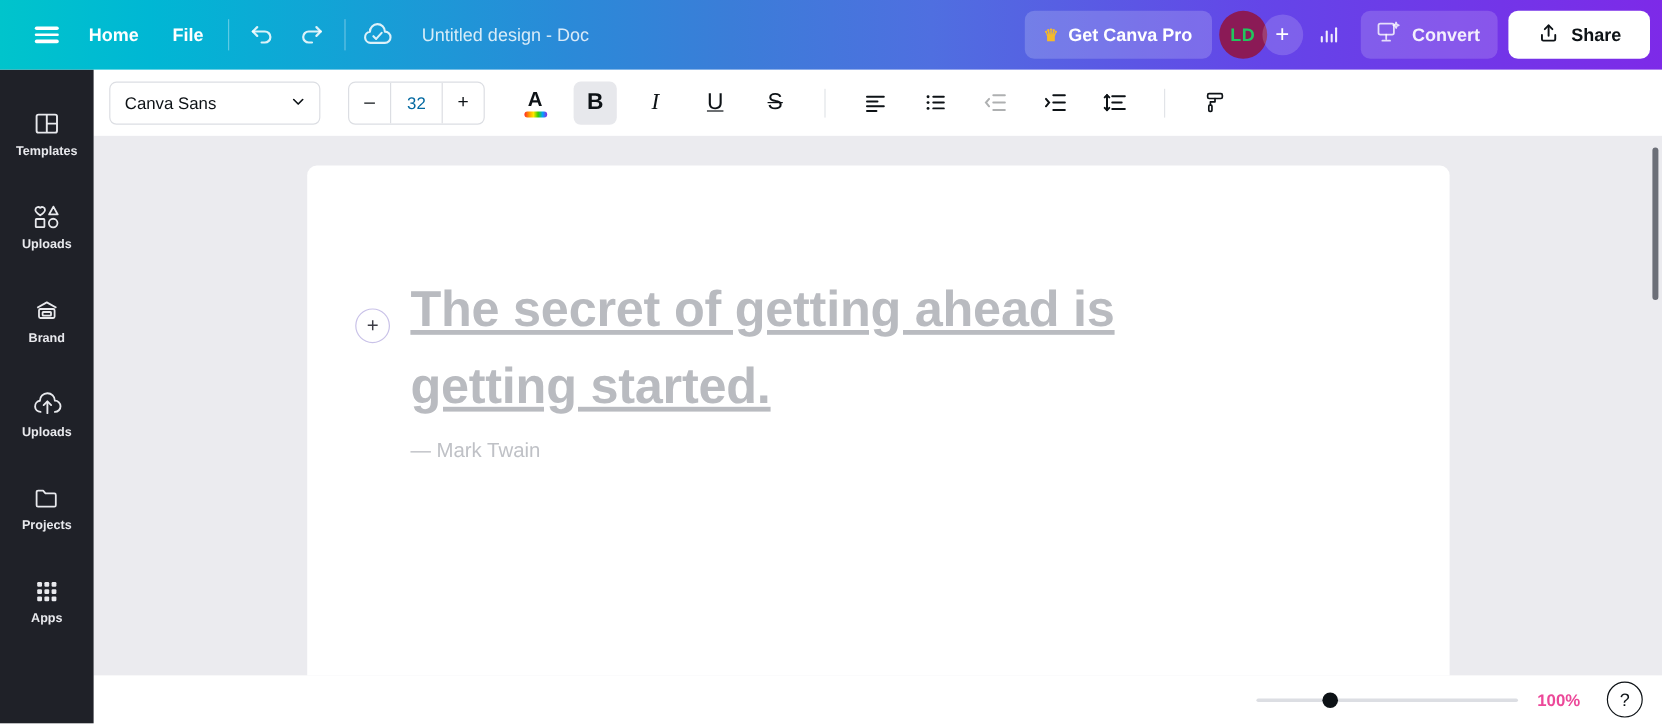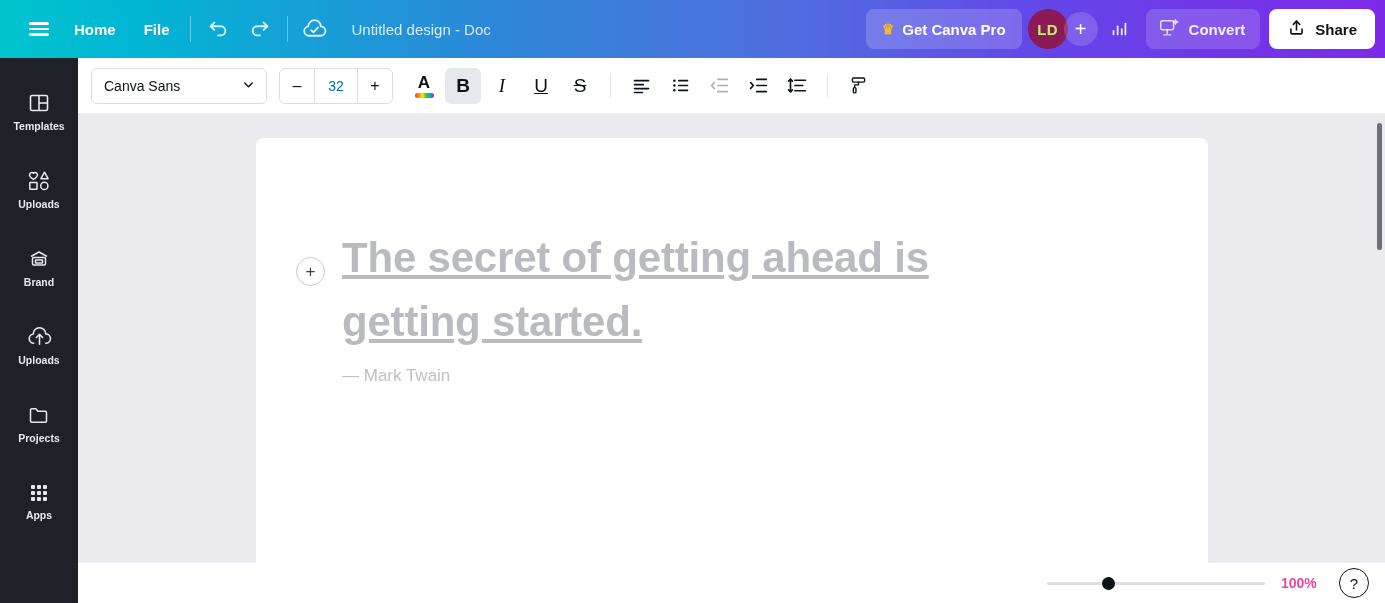--- a/index.html
+++ b/index.html
@@ -40,39 +40,39 @@
     cursor: text; margin-left: 2px;
   }
   .pro-btn {
     background: rgba(255,255,255,0.18); border-radius: 8px; height: 40px;
     display: flex; align-items: center; gap: 8px; padding: 0 16px;
     color: #fff; font-size: 15px; font-weight: bold; cursor: pointer;
   }
   .crown { font-size: 14px; color: #f5ba2b; line-height: 1; }
   .avatar {
     width: 40px; height: 40px; border-radius: 50%; background: #8b1a56;
-    color: #bef264; font-size: 15px; font-weight: bold;
+    color: #22c55e; font-size: 15px; font-weight: bold;
     display: flex; align-items: center; justify-content: center;
     margin-left: 6px; cursor: pointer; letter-spacing: .3px;
   }
   .plus-btn {
     width: 34px; height: 34px; border-radius: 50%;
     background: rgba(255,255,255,0.16); color: #fff; font-size: 20px;
     display: flex; align-items: center; justify-content: center;
     margin-left: -4px; cursor: pointer; font-weight: 300;
   }
   .convert-btn {
     background: rgba(255,255,255,0.16); border-radius: 8px; height: 40px;
     display: flex; align-items: center; gap: 9px; padding: 0 15px 0 12px;
     color: rgba(255,255,255,0.9); font-size: 15px; font-weight: bold;
     cursor: pointer; margin-left: 6px;
   }
   .share-btn {
     background: #fff; border-radius: 8px; height: 40px;
-    display: flex; align-items: center; gap: 9px; padding: 0 18px;
+    display: flex; align-items: center; gap: 9px; padding: 0 24px;
     color: #0d1216; font-size: 15px; font-weight: bold; cursor: pointer;
     margin-left: 9px;
   }
 
   
   .sidebar {
     position: absolute; top: 58px; left: 0; width: 78px; height: 545px;
     background: #1f2128; display: flex; flex-direction: column;
     align-items: center; padding-top: 20px; z-index: 15;
   }
@@ -80,21 +80,21 @@
     width: 66px; height: 66px; border-radius: 8px; cursor: pointer;
     display: flex; flex-direction: column; align-items: center;
     justify-content: center; gap: 5px; margin-bottom: 12px;
   }
   .side-label { color: #e8e9ed; font-size: 10.5px; font-weight: bold; }
 
   
   .toolbar {
     position: absolute; top: 58px; left: 78px; width: 1307px; height: 55px;
     background: #fff; display: flex; align-items: center;
-    padding-left: 13px; gap: 3px; z-index: 10;
+    padding-left: 13px; gap: 14px; z-index: 10;
   }
   .font-select {
     width: 176px; height: 36px; border: 1px solid #dcdee3; border-radius: 6px;
     display: flex; align-items: center; justify-content: space-between;
     padding: 0 10px 0 12px; font-size: 14px; color: #0d1216; cursor: pointer;
     margin-right: 9px;
   }
   .size-group {
     display: flex; align-items: center; height: 36px;
     border: 1px solid #dcdee3; border-radius: 6px; overflow: hidden;

